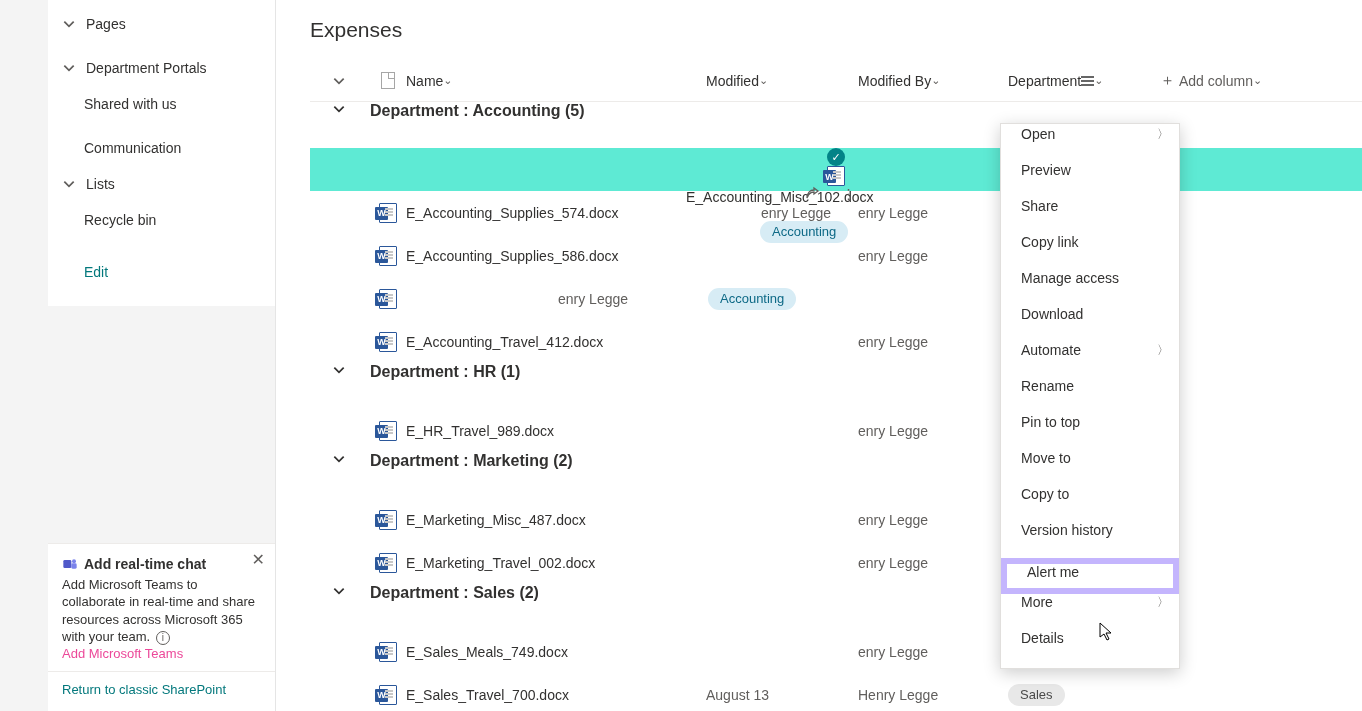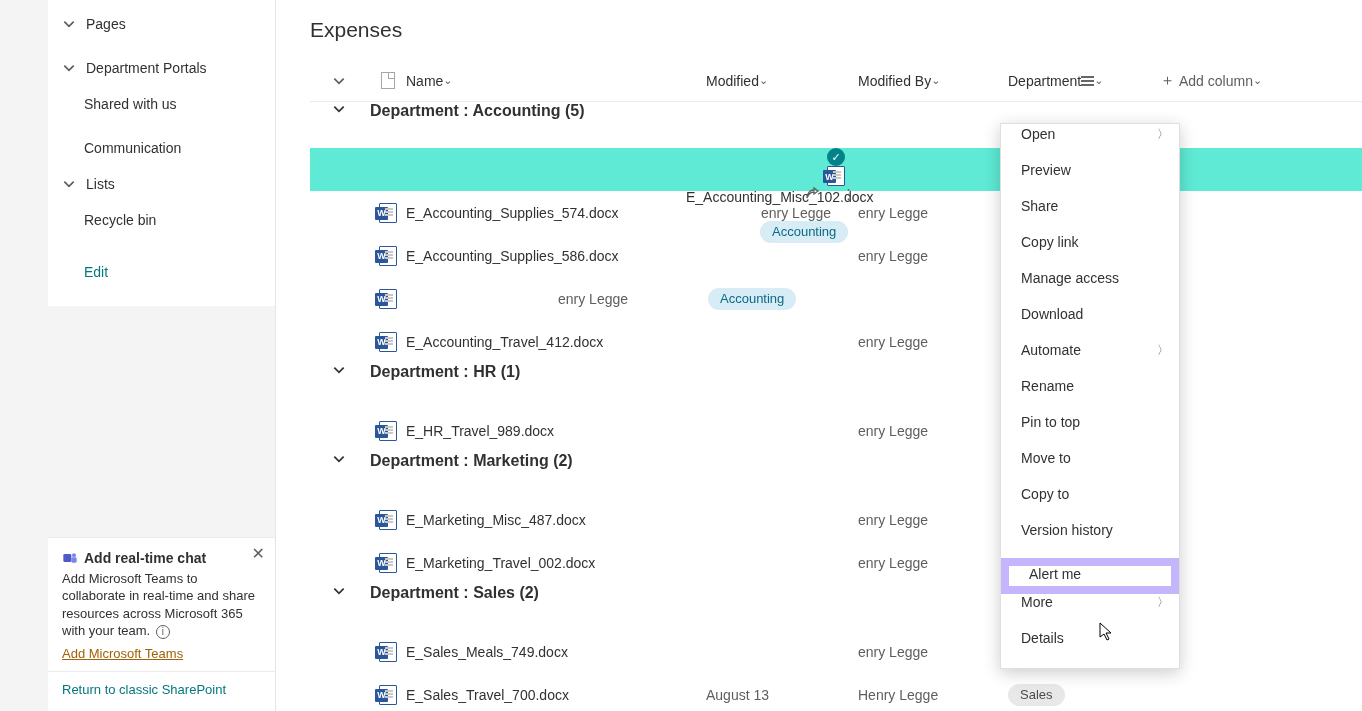--- a/index.html
+++ b/index.html
@@ -15,21 +15,21 @@
   .nav-item.child { padding-left:36px;}
   .nav-item.edit { padding-left:36px; color:#03787c; }
   .nav-spacer { height:8px;}
 
   .promo { background:#fff; border-top:1px solid #edebe9; margin-left:48px; padding:12px 14px 10px 14px; font-size:13px; position:relative;}
   .promo .close { position:absolute; right:10px; top:6px; font-size:16px; color:#605e5c; cursor:pointer;}
   .promo .title { font-weight:600; font-size:14px; display:flex; align-items:center; gap:6px; margin-bottom:4px;}
   .promo .title .teams-icon { width:16px; height:16px; }
   .promo .body { color:#323130; line-height:1.35;}
   .promo .info-dot { display:inline-flex; width:14px; height:14px; border:1px solid #605e5c; border-radius:50%; font-size:10px; align-items:center; justify-content:center; color:#605e5c; margin-left:2px;}
-  .promo .link { color:#a16207; margin-top:6px; display:inline-block; cursor:pointer;text-decoration:underline;}
+  .promo .link { color:#ec4899; display:inline-block; cursor:pointer;}
   .ret-link { background:#fff; margin-left:48px; padding:10px 14px 14px 14px; font-size:13px; color:#03787c; border-top:1px solid #edebe9; cursor:pointer;}
 
   
   .main { flex:1 1 auto; background:#fff; padding:18px 0 0 34px; position:relative; overflow:hidden;}
   .page-title { font-size:21px; font-weight:400; margin-bottom:18px;}
 
   .col-header { display:flex; align-items:center; height:42px; border-bottom:1px solid #edebe9; font-size:14px; color:#323130;}
   .col-header .cell { display:flex; align-items:center; gap:0;}
   .col-header .chev-col { width:60px; justify-content:flex-end; padding-right:24px;}
   .col-header .icon-col { width:36px; justify-content:center;}
@@ -70,21 +70,21 @@
   .file-icon::before{ content:"W"; position:absolute; left:-5px; top:3px; width:13px; height:13px; background:#2b579a; color:#fff; font-size:9px; font-weight:bold; display:flex; align-items:center; justify-content:center; border-radius:1px;}
   .file-icon::after { content:""; position:absolute; right:3px; top:4px; width:8px; height:2px; background:#c8c8c8; box-shadow:0 3px 0 #c8c8c8, 0 6px 0 #c8c8c8;}
   .doc-col-icon { width:14px; height:17px; border:1px solid #a6a6a6; position:relative;}
   .doc-col-icon::after{content:""; position:absolute; top:0; right:0; width:5px; height:5px; border-left:1px solid #a6a6a6; border-bottom:1px solid #a6a6a6; background:#fff;}
   .group-col-icon { width:13px; height:10px; display:inline-block; background:linear-gradient(#666 0 2px, transparent 2px 4px, #666 4px 6px, transparent 6px 8px, #666 8px 10px);}
 
   
   .ctx { position:absolute; left:724px; top:123px; width:180px; background:#fff; box-shadow:0 4px 16px rgba(0,0,0,.2); border:1px solid #e1dfdd; z-index:50; padding:2px 0;}
   .ctx .mi { height:36px; display:flex; align-items:flex-start; padding:0 20px; font-size:14px; color:#323130; cursor:pointer; position:relative;}
   .ctx .mi .sub { position:absolute; right:10px; font-size:12px; color:#605e5c;}
-  .ctx .hl { border:8px solid #c4b5fd; height:36px; box-sizing:border-box;}
+  .ctx .hl { border:6px solid #c4b5fd; height:36px; box-sizing:border-box;}
   .cursor { position:absolute; left:820px; top:622px; z-index:60; pointer-events:none;}
 
   .chev-svg { width:14px; height:14px;}
 </style>
 </head>
 <body>
 
 <div class="sidebar">
   <div class="nav">
     <div class="nav-panel" id="nav-panel">

